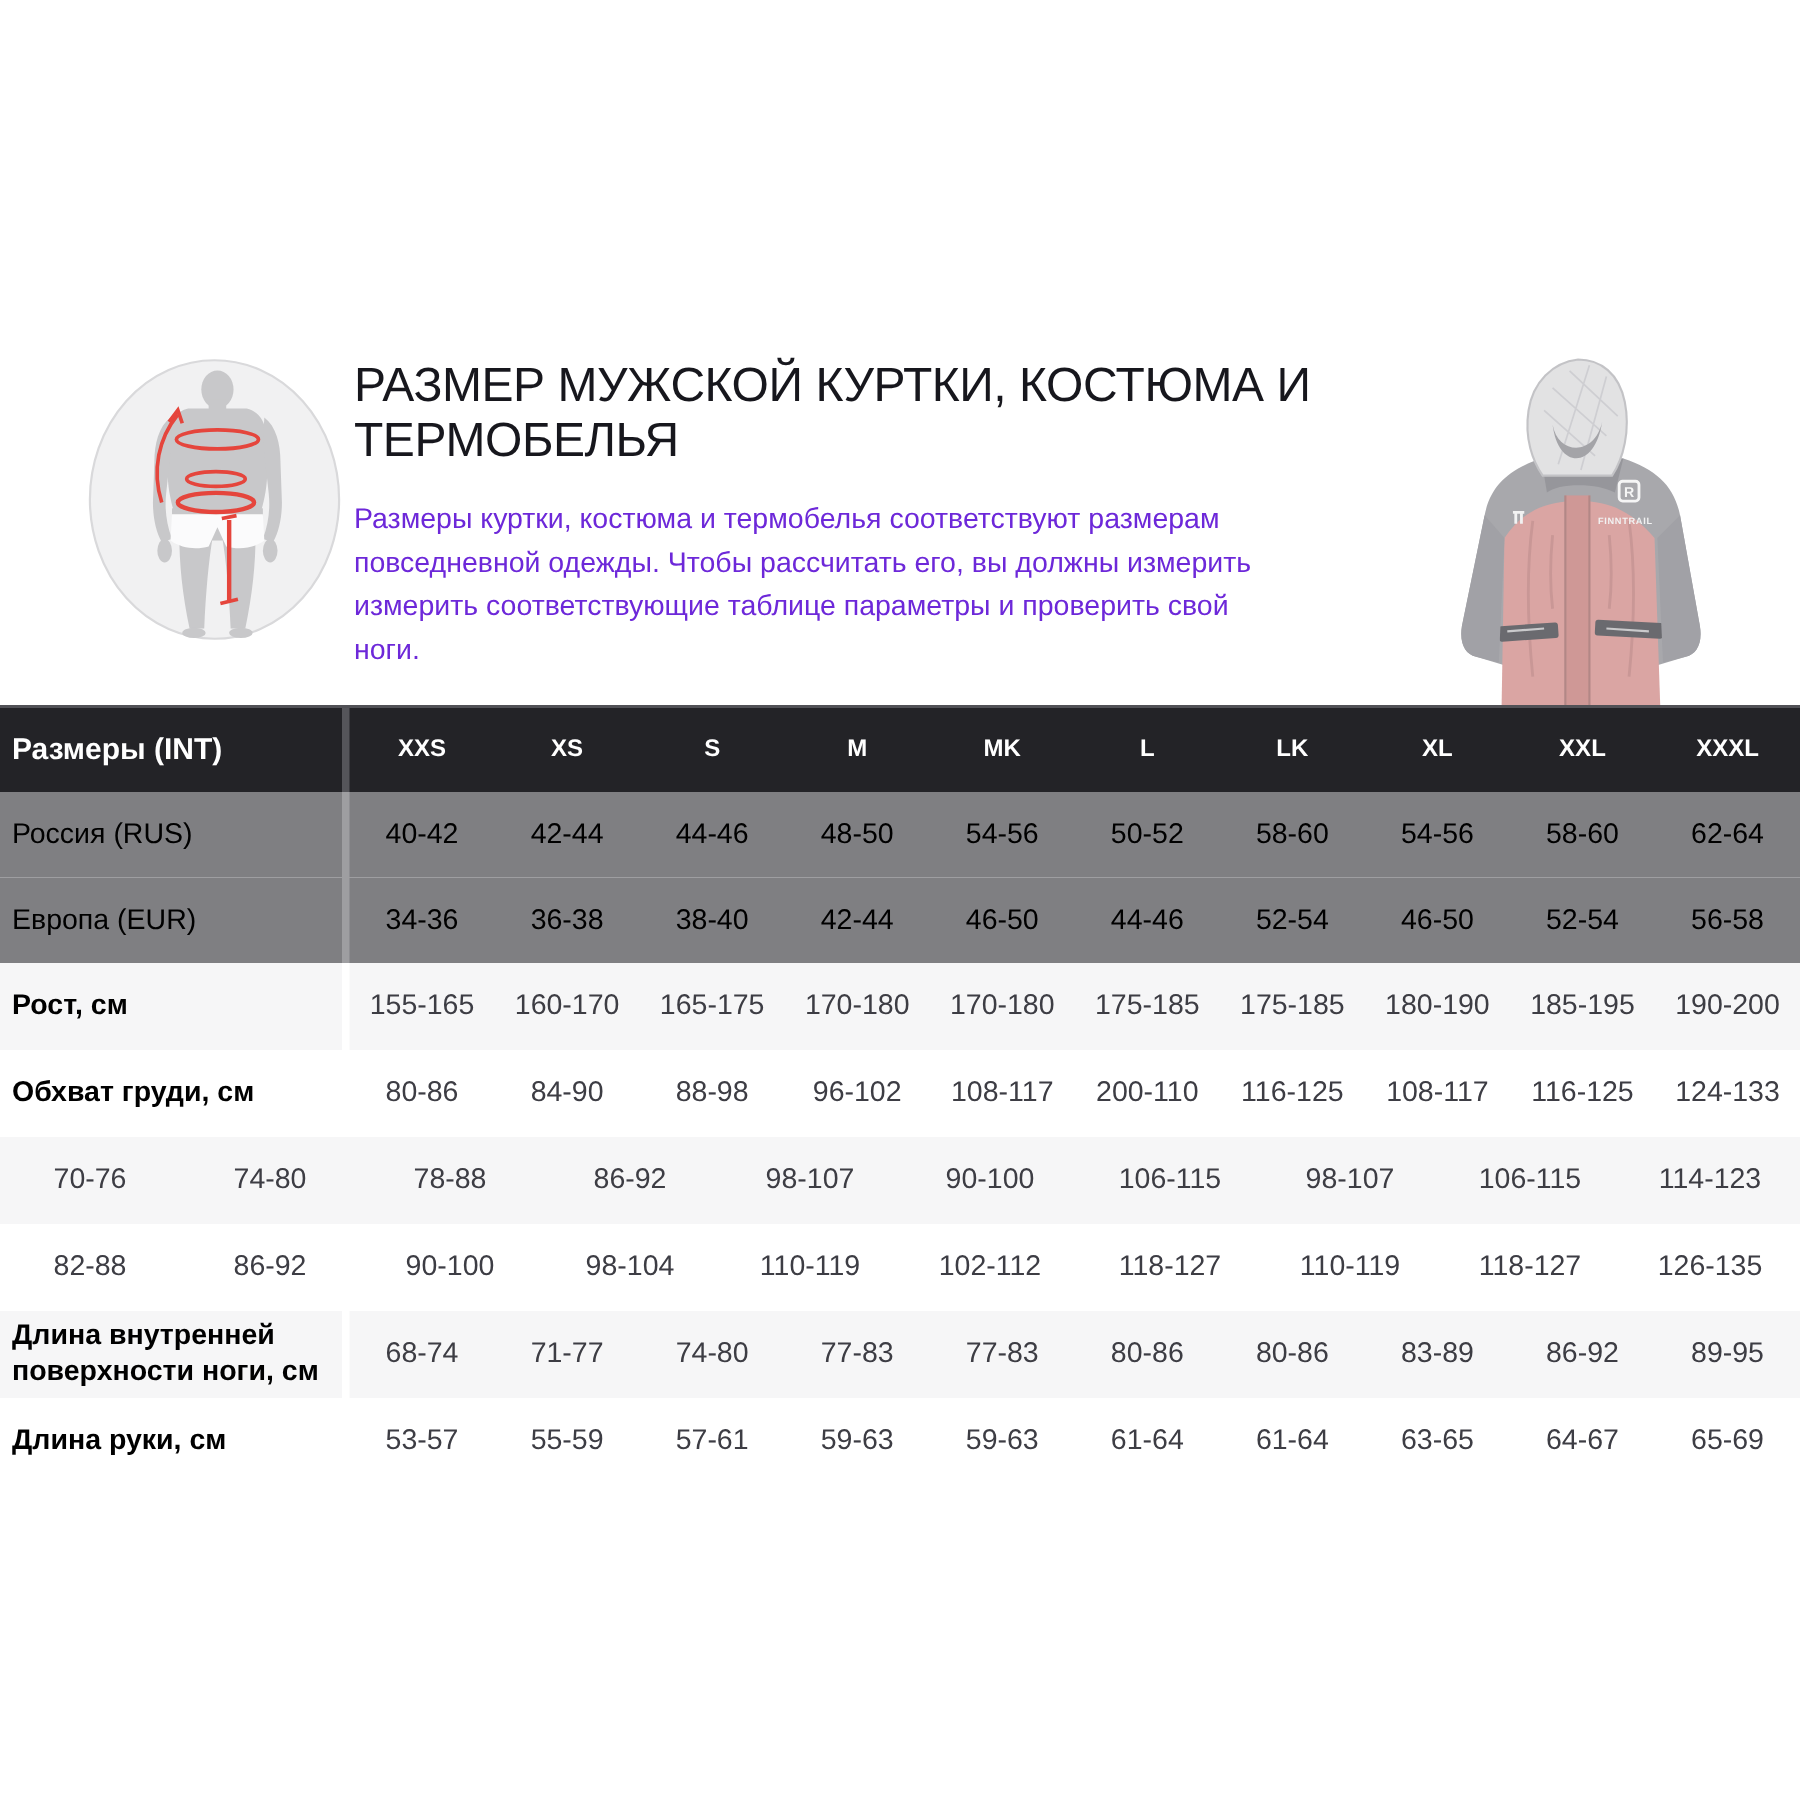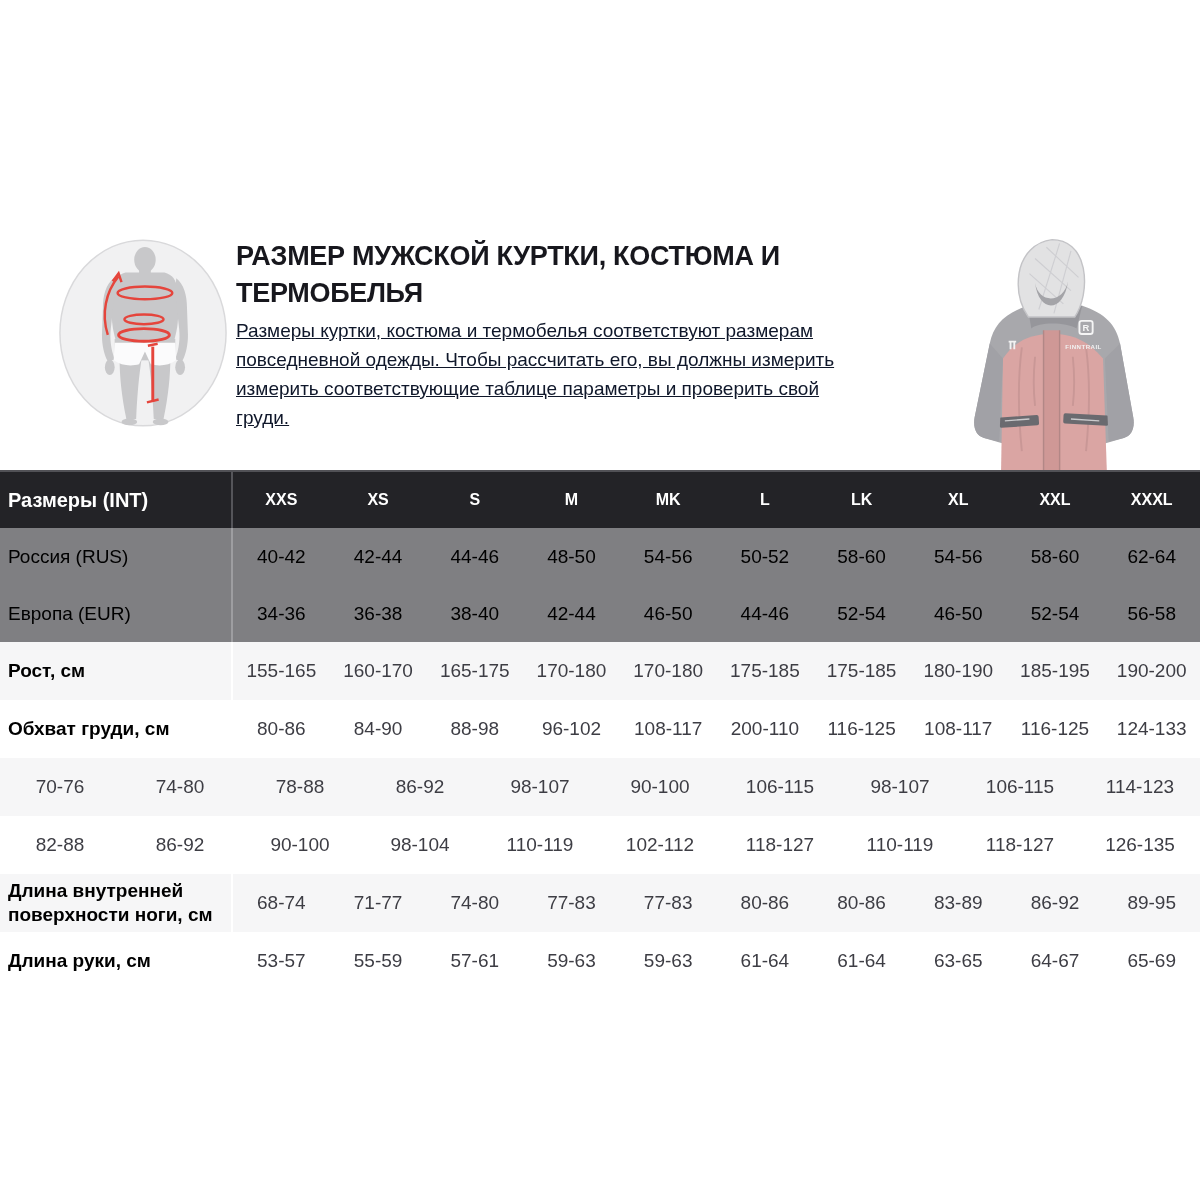--- a/index.html
+++ b/index.html
@@ -4,34 +4,34 @@
 <style>
   html,body{margin:0;padding:0;background:#fff;}
   .page{
     position:relative;width:1200px;height:1200px;background:#fff;overflow:hidden;
     font-family:"Liberation Sans", sans-serif;
   }
   
   .hero{position:relative;margin-top:232px;height:238px;overflow:hidden;}
   .diagram{position:absolute;left:57px;top:4px;}
   .hero-text{position:absolute;left:236px;top:6px;width:710px;}
-  .title{font-size:27px;font-weight:bold;color:var(--title-color);line-height:37px;letter-spacing:-0.3px;}
-  .desc{margin-top:4px;font-size:19px;line-height:29px;color:#0f172a;text-decoration:underline;}
+  .title{font-size:32px;font-weight:normal;color:var(--title-color);line-height:37px;letter-spacing:-0.3px;}
+  .desc{margin-top:20px;font-size:19px;line-height:29px;color:#6d28d9;}
   .jacket{position:absolute;left:942px;top:2px;}
   
   .size-table{width:1200px;}
   .t-row{display:flex;align-items:stretch;}
   .t-header{background:var(--header-bg);color:#fff;height:58px;font-weight:bold;border-top:2px solid #515156;box-sizing:border-box;}
   .t-band{background:var(--band-bg);color:#000000;height:57px;}
   .t-alt{background:var(--row-alt-bg);height:58px;}
   .t-white{background:#ffffff;height:58px;}
   .t-label{
     width:233px;box-sizing:border-box;padding:0 12px 0 8px;
     font-size:19px;line-height:1.25;display:flex;align-items:center;
-    border-right:2px solid #ffffff;
+    border-right:5px solid #ffffff;
   }
   .t-header .t-label{border-right-color:#55555a;font-size:20px;}
   .t-band .t-label{border-right-color:#9e9ea1;font-weight:normal;}
   .t-alt .t-label,.t-white .t-label{font-weight:bold;color:#000000;}
   .t-cell{flex:1;display:flex;align-items:center;justify-content:center;font-size:19px;}
   .t-header .t-cell{font-size:16px;}
   .t-alt .t-cell,.t-white .t-cell{color:var(--value-color);}
 </style>
 </head>
 <body>
@@ -73,21 +73,21 @@
 
     <div class="hero-text">
       <div class="title">
         <div>РАЗМЕР МУЖСКОЙ КУРТКИ, КОСТЮМА И</div>
         <div>ТЕРМОБЕЛЬЯ</div>
       </div>
       <div class="desc">
         <div>Размеры куртки, костюма и термобелья соответствуют размерам</div>
         <div>повседневной одежды. Чтобы рассчитать его, вы должны измерить</div>
         <div>измерить соответствующие таблице параметры и проверить свой</div>
-        <div>груди.</div>
+        <div>ноги.</div>
       </div>
     </div>
 
     <div class="jacket">
       <svg width="222" height="236" viewBox="0 0 222 250">
         <g opacity="0.8">
 
           <path d="M84,76 C60,84 48,96 44,116 L28,194 C26,206 30,214 38,216 L58,222 L60,250 L164,250 L166,222 L186,216 C194,214 198,206 196,194 L182,116 C178,96 166,84 142,76 Z" fill="#939398"></path>
 
           <path d="M58,132 C70,114 86,106 110,106 C134,106 148,114 164,132 L168,250 L56,250 Z" fill="#d18f8d"></path>

